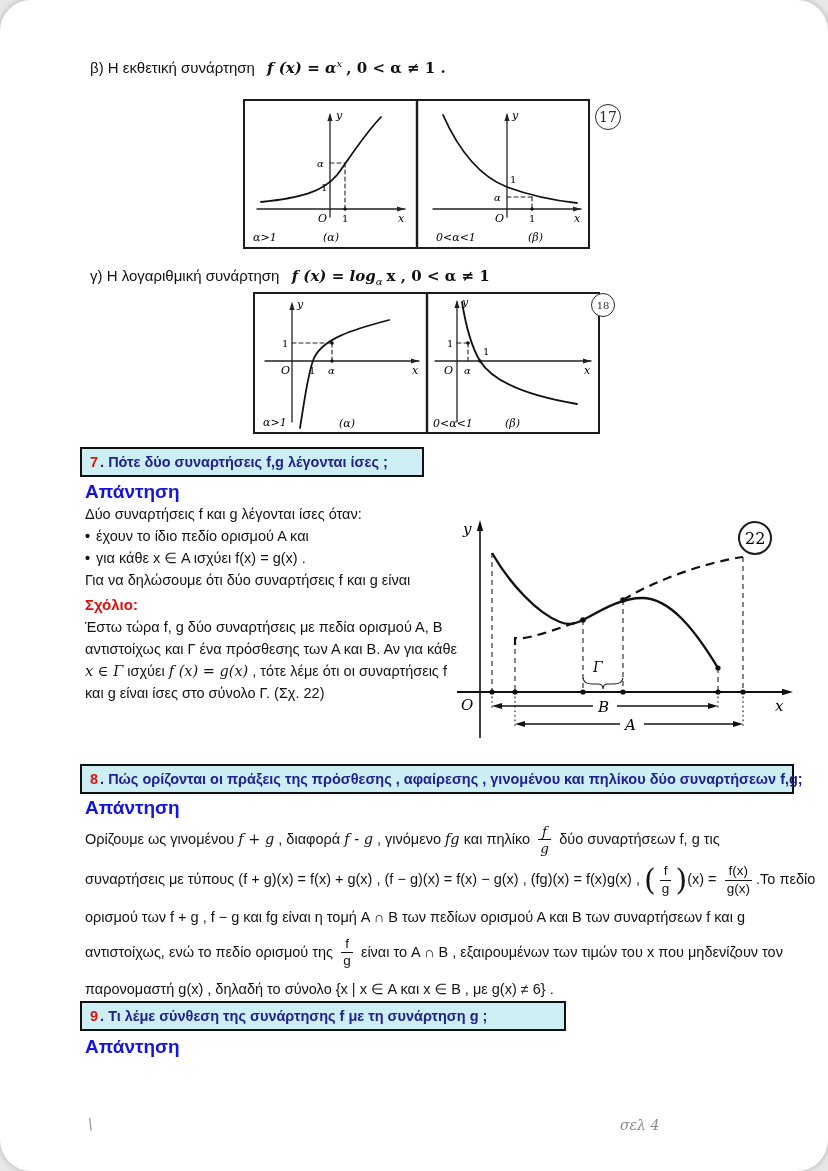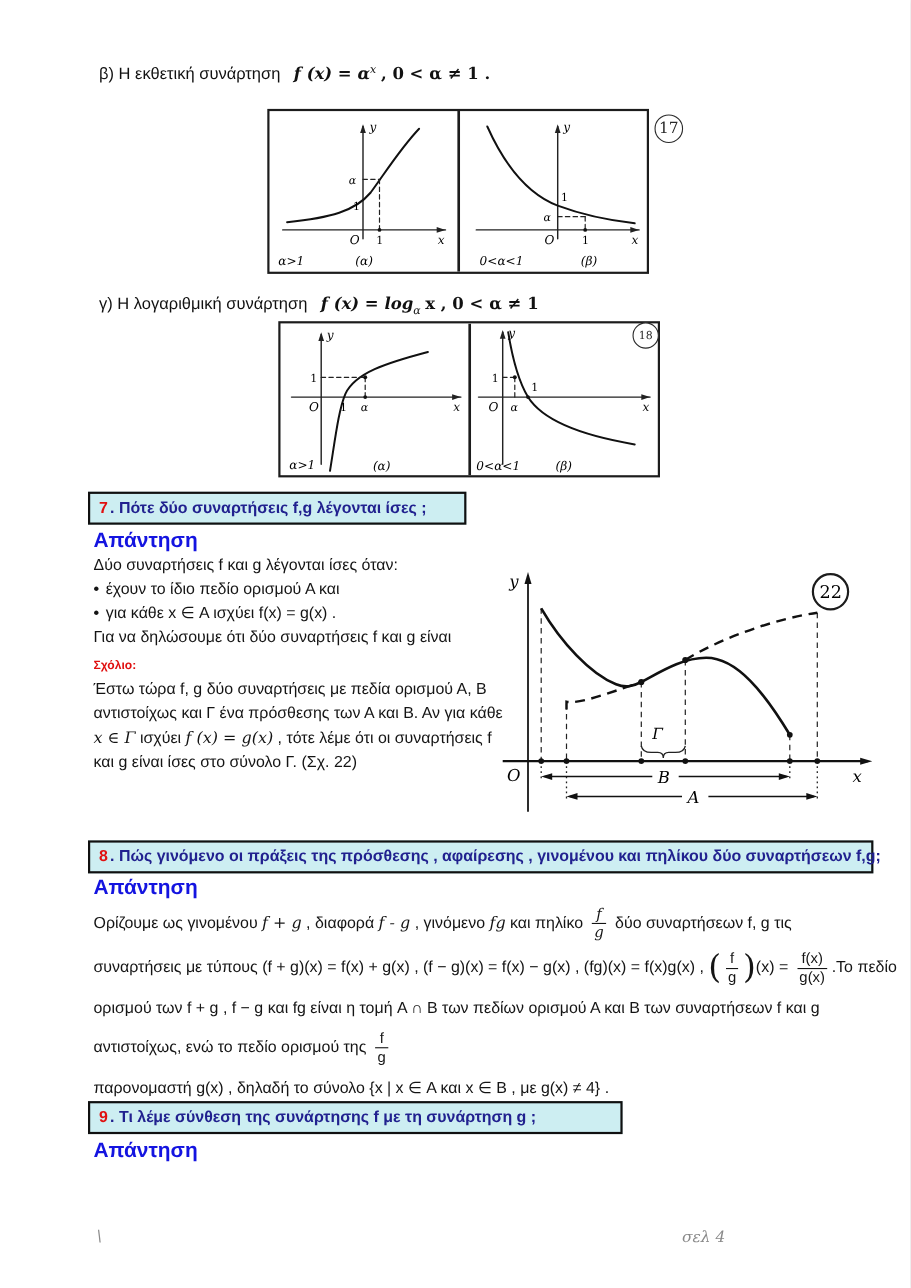--- a/index.html
+++ b/index.html
@@ -1,35 +1,35 @@
 <!DOCTYPE html>
 <html lang="el"><head>
 <meta charset="utf-8">
 <style>
   html,body{margin:0;padding:0;background:#e8e8e8;}
   .page{position:relative;width:828px;height:1171px;background:#ffffff;margin:0 auto;
         font-family:"Liberation Sans",sans-serif;color:#161616;overflow:hidden;
-        box-shadow:0 0 6px rgba(0,0,0,.25);}
+        box-shadow:0 0 6px rgba(0,0,0,.25);border-radius:31px;}
   .abs{position:absolute;}
   
   .intro{font-size:15px;color:#111;white-space:nowrap;}
   .mathf{font-family:"DejaVu Serif",serif;font-style:italic;font-weight:bold;}
   .mathb{font-weight:bold;font-family:"DejaVu Serif",serif;}
   sup.x{font-size:10px;font-style:italic;font-family:"DejaVu Serif",serif;}
   sub.a{font-size:10px;font-style:italic;font-family:"DejaVu Serif",serif;}
   
   .figbox{border:2px solid #1c1c1c;background:#fff;}
   .badge{border:1.6px solid #2a2a2a;border-radius:50%;display:flex;align-items:center;justify-content:center;
          font-family:"DejaVu Serif",serif;color:#2a2a2a;background:#fff;}
   
   .qbox{border:2px solid #101010;background:#cdeef2;display:flex;align-items:center;
         padding:0 8px;font-size:14.5px;font-weight:bold;color:#21218f;white-space:nowrap;}
   .qnum{color:#e01010;margin-right:2px;}
   .ans{font-size:19px;font-weight:bold;color:#1414e0;}
-  .sxolio{font-size:11px;font-weight:bold;color:#e01010;}
+  .sxolio{font-size:15px;font-weight:bold;color:#e01010;}
   .body-t{font-size:14.5px;line-height:22px;color:#141414;}
   .bullet{font-weight:bold;margin-right:6px;}
   .ser{font-family:"DejaVu Serif",serif;font-style:italic;}
   
   .frac{display:inline-flex;flex-direction:column;align-items:center;vertical-align:middle;
         line-height:1.05;font-size:13.5px;margin:0 4px;}
   .frac .num{border-bottom:1.2px solid #141414;padding:0 4px 1px;}
   .frac .den{padding-top:1px;}
   .frac.ser2{font-family:"DejaVu Serif",serif;font-style:italic;}
   .bigparen{font-size:30px;font-weight:300;line-height:0;vertical-align:middle;font-family:"DejaVu Serif",serif;}
@@ -139,21 +139,21 @@
         <text x="329" y="80" font-size="11" font-style="italic">x</text>
         <text x="189" y="80" font-size="11" font-style="italic">O</text>
         <text x="228" y="61" font-size="10">1</text>
         <text x="192" y="53" font-size="10">1</text>
         <text x="209" y="80" font-size="10" font-style="italic">α</text>
         <text x="178" y="133" font-size="11" font-style="italic">0&lt;α&lt;1</text>
         <text x="250" y="133" font-size="11" font-style="italic">(β)</text>
       </g>
     </svg>
   </div>
-  <div class="abs badge" style="left:575px;top:293px;width:22px;height:22px;font-size:10px;">
+  <div class="abs badge" style="left:591px;top:293px;width:22px;height:22px;font-size:10px;">
     <span>18</span>
   </div>
 
   <div class="abs qbox" style="left:80px;top:447px;width:324px;height:26px;">
     <span class="qnum">7</span>
     <span>. Πότε δύο συναρτήσεις  f,g  λέγονται ίσες ;</span>
   </div>
   <div class="abs ans" style="left:85px;top:481px;">Απάντηση</div>
 
   <div class="abs body-t" style="left:85px;top:503px;width:378px;">
@@ -228,21 +228,21 @@
         <text x="170" y="218" font-size="15" font-style="italic">A</text>
       </g>
 
       <circle cx="300" cy="26" r="16" fill="#fff" stroke="#1c1c1c" stroke-width="2"></circle>
       <text x="290" y="32" font-size="16">22</text>
     </svg>
   </div>
 
   <div class="abs qbox" style="left:80px;top:764px;width:694px;height:26px;">
     <span class="qnum">8</span>
-    <span>. Πώς γινόμενο οι πράξεις της πρόσθεσης , αφαίρεσης , γινομένου και πηλίκου δύο συναρτήσεων  f,g;</span>
+    <span>. Πώς ορίζονται οι πράξεις της πρόσθεσης , αφαίρεσης , γινομένου και πηλίκου δύο συναρτήσεων  f,g;</span>
   </div>
   <div class="abs ans" style="left:85px;top:797px;">Απάντηση</div>
 
   <div class="abs" style="left:85px;top:824px;width:716px;">
     <div class="a8line">
       <span>Ορίζουμε ως γινομένου </span><span class="ser">f + g</span><span> , διαφορά </span><span class="ser">f - g</span><span> , γινόμενο </span><span class="ser">fg</span><span>  και πηλίκο</span>
       <span class="frac ser2">
           <span class="num">f</span>
           <span class="den">g</span>
         </span>
@@ -258,22 +258,23 @@
           <span class="den">g(x)</span>
         </span><span>.Το πεδίο</span>
     </div>
     <div class="a8line" style="margin-top:13px;">ορισμού των  f + g ,  f − g  και  fg  είναι η τομή  A ∩ B  των πεδίων ορισμού Α και Β των συναρτήσεων f και g</div>
     <div class="a8line" style="margin-top:12px;">
       <span>αντιστοίχως, ενώ το πεδίο ορισμού της</span>
       <span class="frac">
           <span class="num">f</span>
           <span class="den">g</span>
         </span>
-    </div>
-    <div class="a8line" style="margin-top:13px;">παρονομαστή  g(x) , δηλαδή το σύνολο {x | x ∈ Α  και  x ∈ Β , με  g(x) ≠ 4} .</div>
+      <span>είναι το  A ∩ B , εξαιρουμένων των τιμών του x που μηδενίζουν τον</span>
+    </div>
+    <div class="a8line" style="margin-top:13px;">παρονομαστή  g(x) , δηλαδή το σύνολο {x | x ∈ Α  και  x ∈ Β , με  g(x) ≠ 6} .</div>
   </div>
 
   <div class="abs qbox" style="left:80px;top:1001px;width:466px;height:26px;">
     <span class="qnum">9</span>
     <span>. Τι λέμε σύνθεση της συνάρτησης  f  με τη συνάρτηση  g ;</span>
   </div>
   <div class="abs ans" style="left:85px;top:1036px;">Απάντηση</div>
 
   <div class="abs footer" style="left:88px;top:1116px;">\</div>
   <div class="abs footer" style="left:620px;top:1117px;">σελ 4</div>

